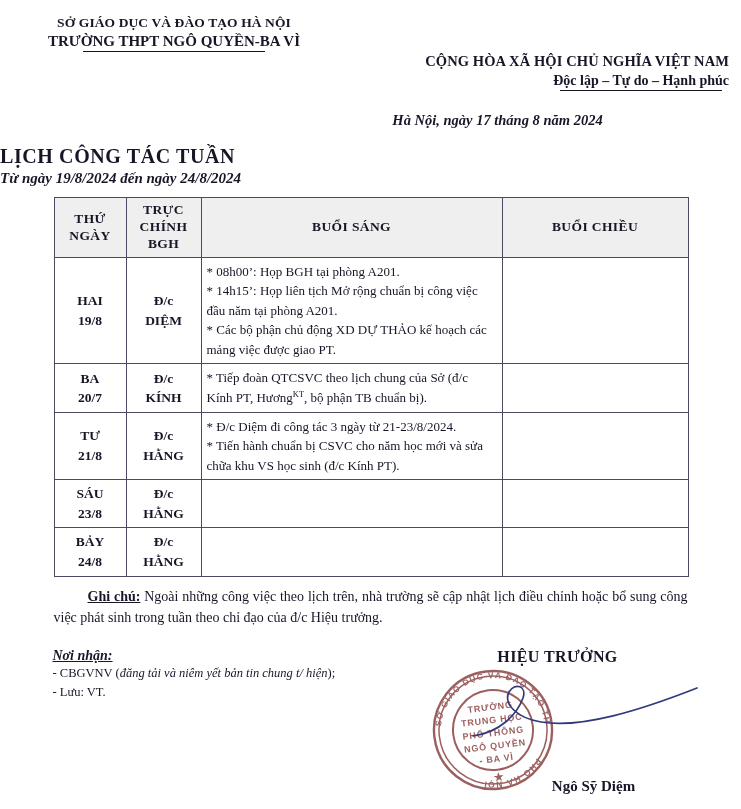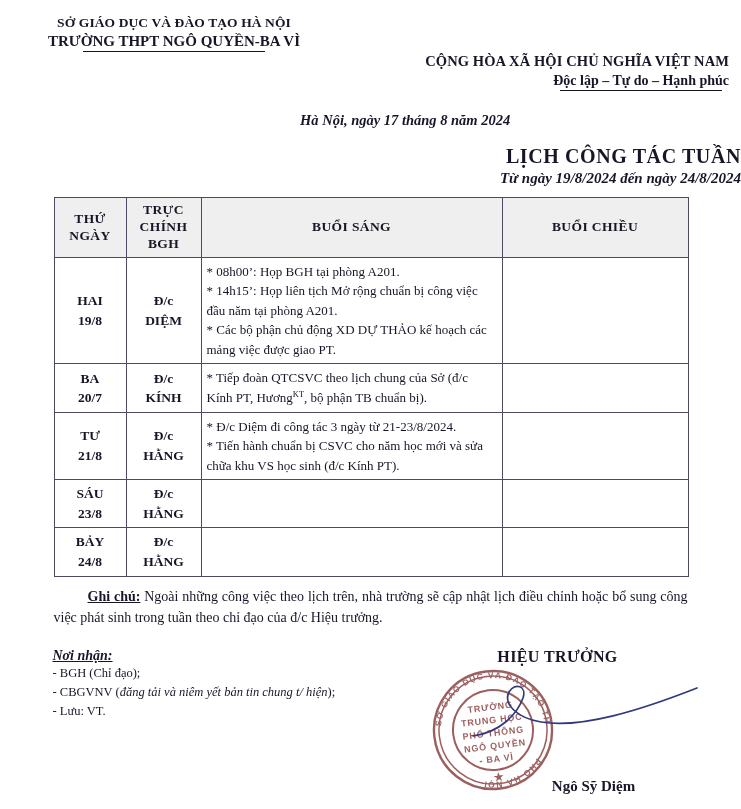--- a/index.html
+++ b/index.html
@@ -68,31 +68,32 @@
   }
   .hdr-right .hdr-line2::after {
     content: "";
     position: absolute;
     left: 4%;
     right: 4%;
     bottom: 1px;
     border-bottom: 1px solid #161627;
   }
   .doc-date {
+    text-align: center;
     font-style: italic;
     font-weight: bold;
     font-size: 14.5px;
     margin-top: 20px;
     padding-left: 300px;
     padding-right: 46px;
   }
 
   
   .doc-title-block {
-    text-align: right;
+    text-align: left;
     margin-top: 16px;
   }
   .doc-title {
     font-size: 20px;
     font-weight: bold;
     letter-spacing: 0.6px;
     line-height: 1.15;
   }
   .doc-subtitle {
     font-size: 15px;
@@ -340,21 +341,20 @@
 
 <div class="note">
   <b class="note-label">Ghi chú:</b><span> Ngoài những công việc theo lịch trên, nhà trường sẽ cập nhật lịch điều chỉnh hoặc bổ sung công việc phát sinh trong tuần theo chỉ đạo của đ/c Hiệu trưởng.</span>
 </div>
 
 <div class="footer">
 
   <div class="recipients">
     <div class="recipients-title">Nơi nhận:</div>
     <ul id="recipients-list">
-        <li><span>- BGH (Chỉ đạo);</span></li>
         <li><span>- CBGVNV (</span><span class="em">đăng tải và niêm yết bản tin chung t/ hiện</span><span>);</span></li>
         <li><span>- Lưu: VT.</span></li>
       </ul>
   </div>
 
   <div class="sign-block">
     <div class="sign-title">HIỆU TRƯỞNG</div>
 
     <div class="sign-area">
 

